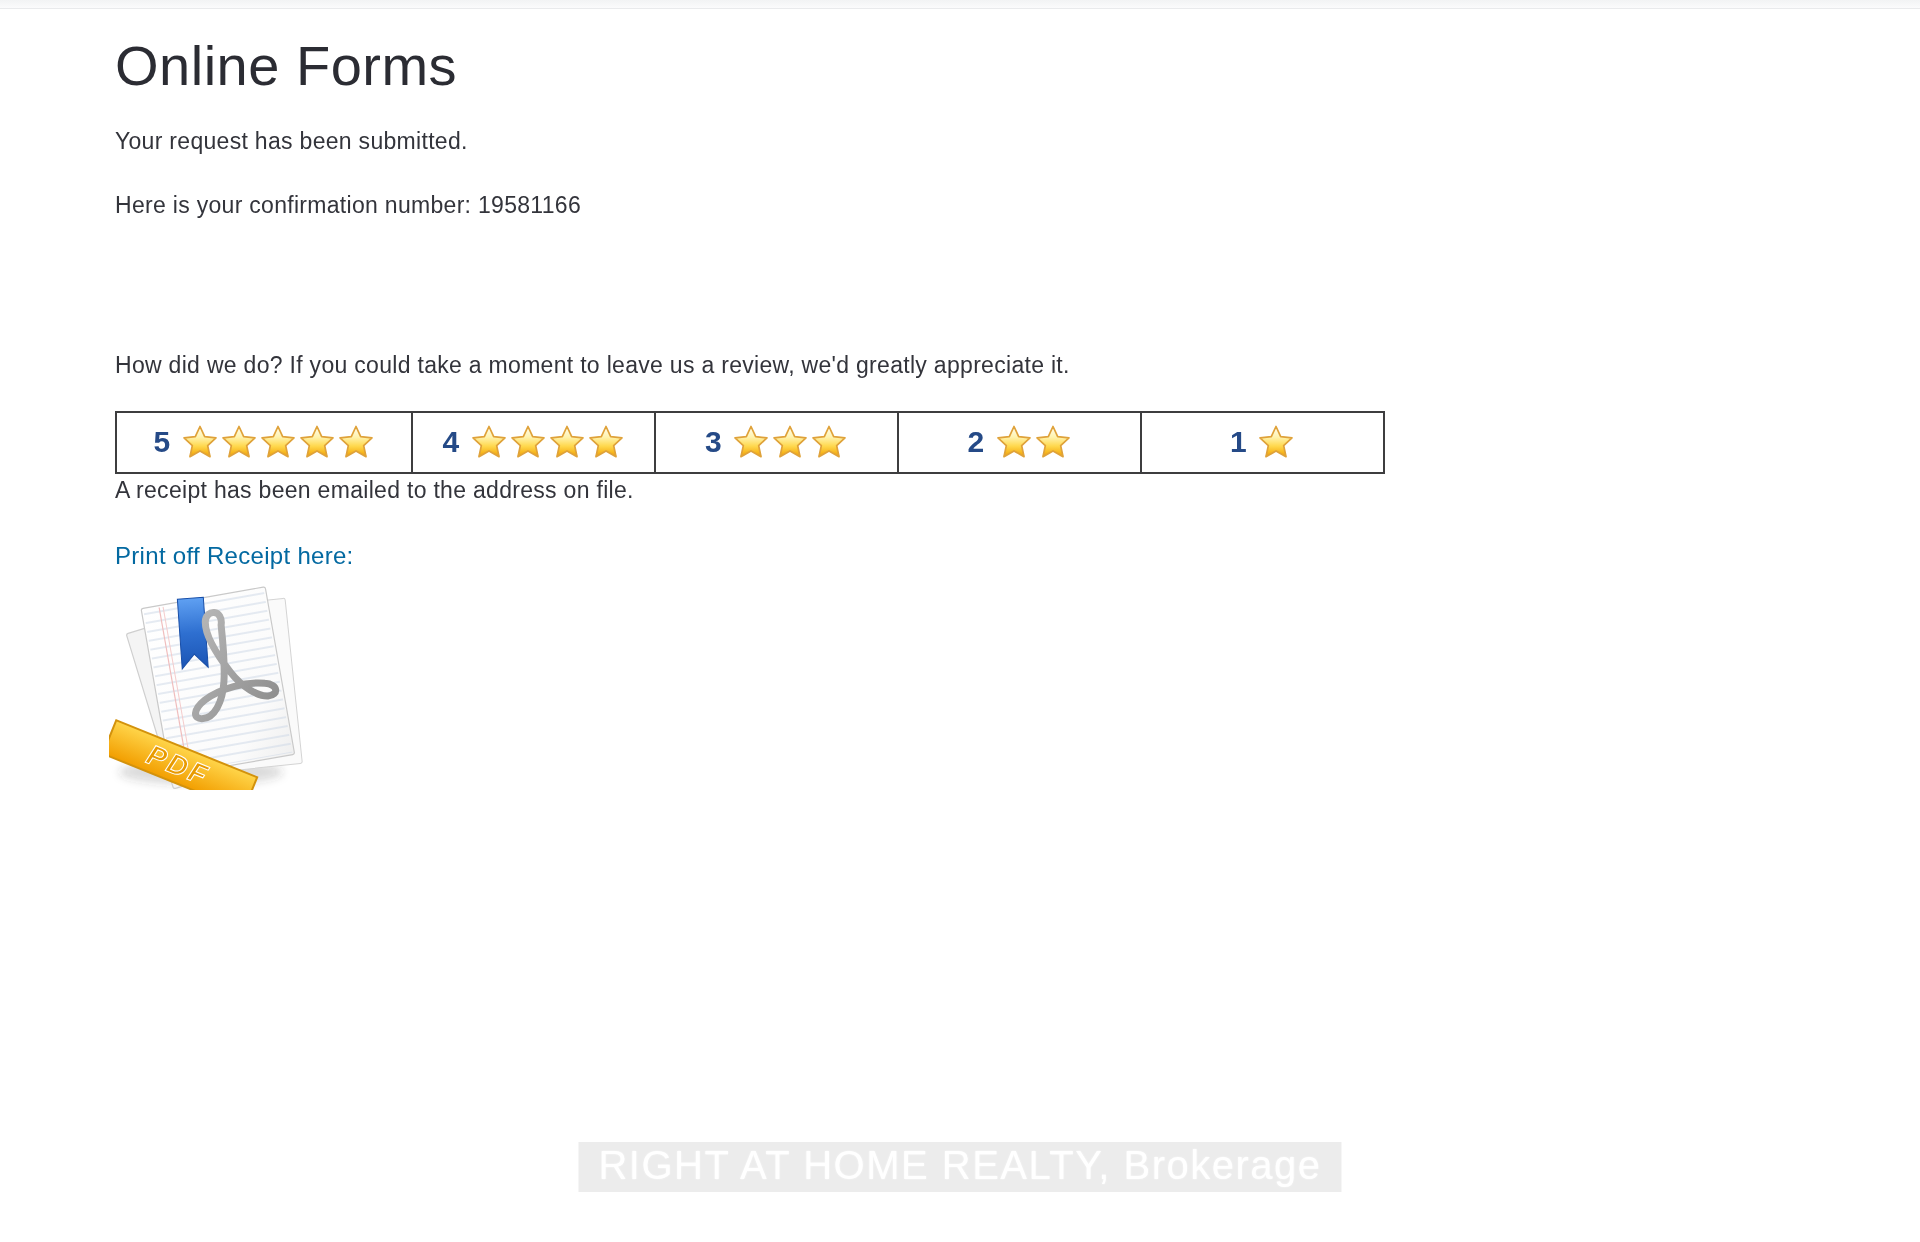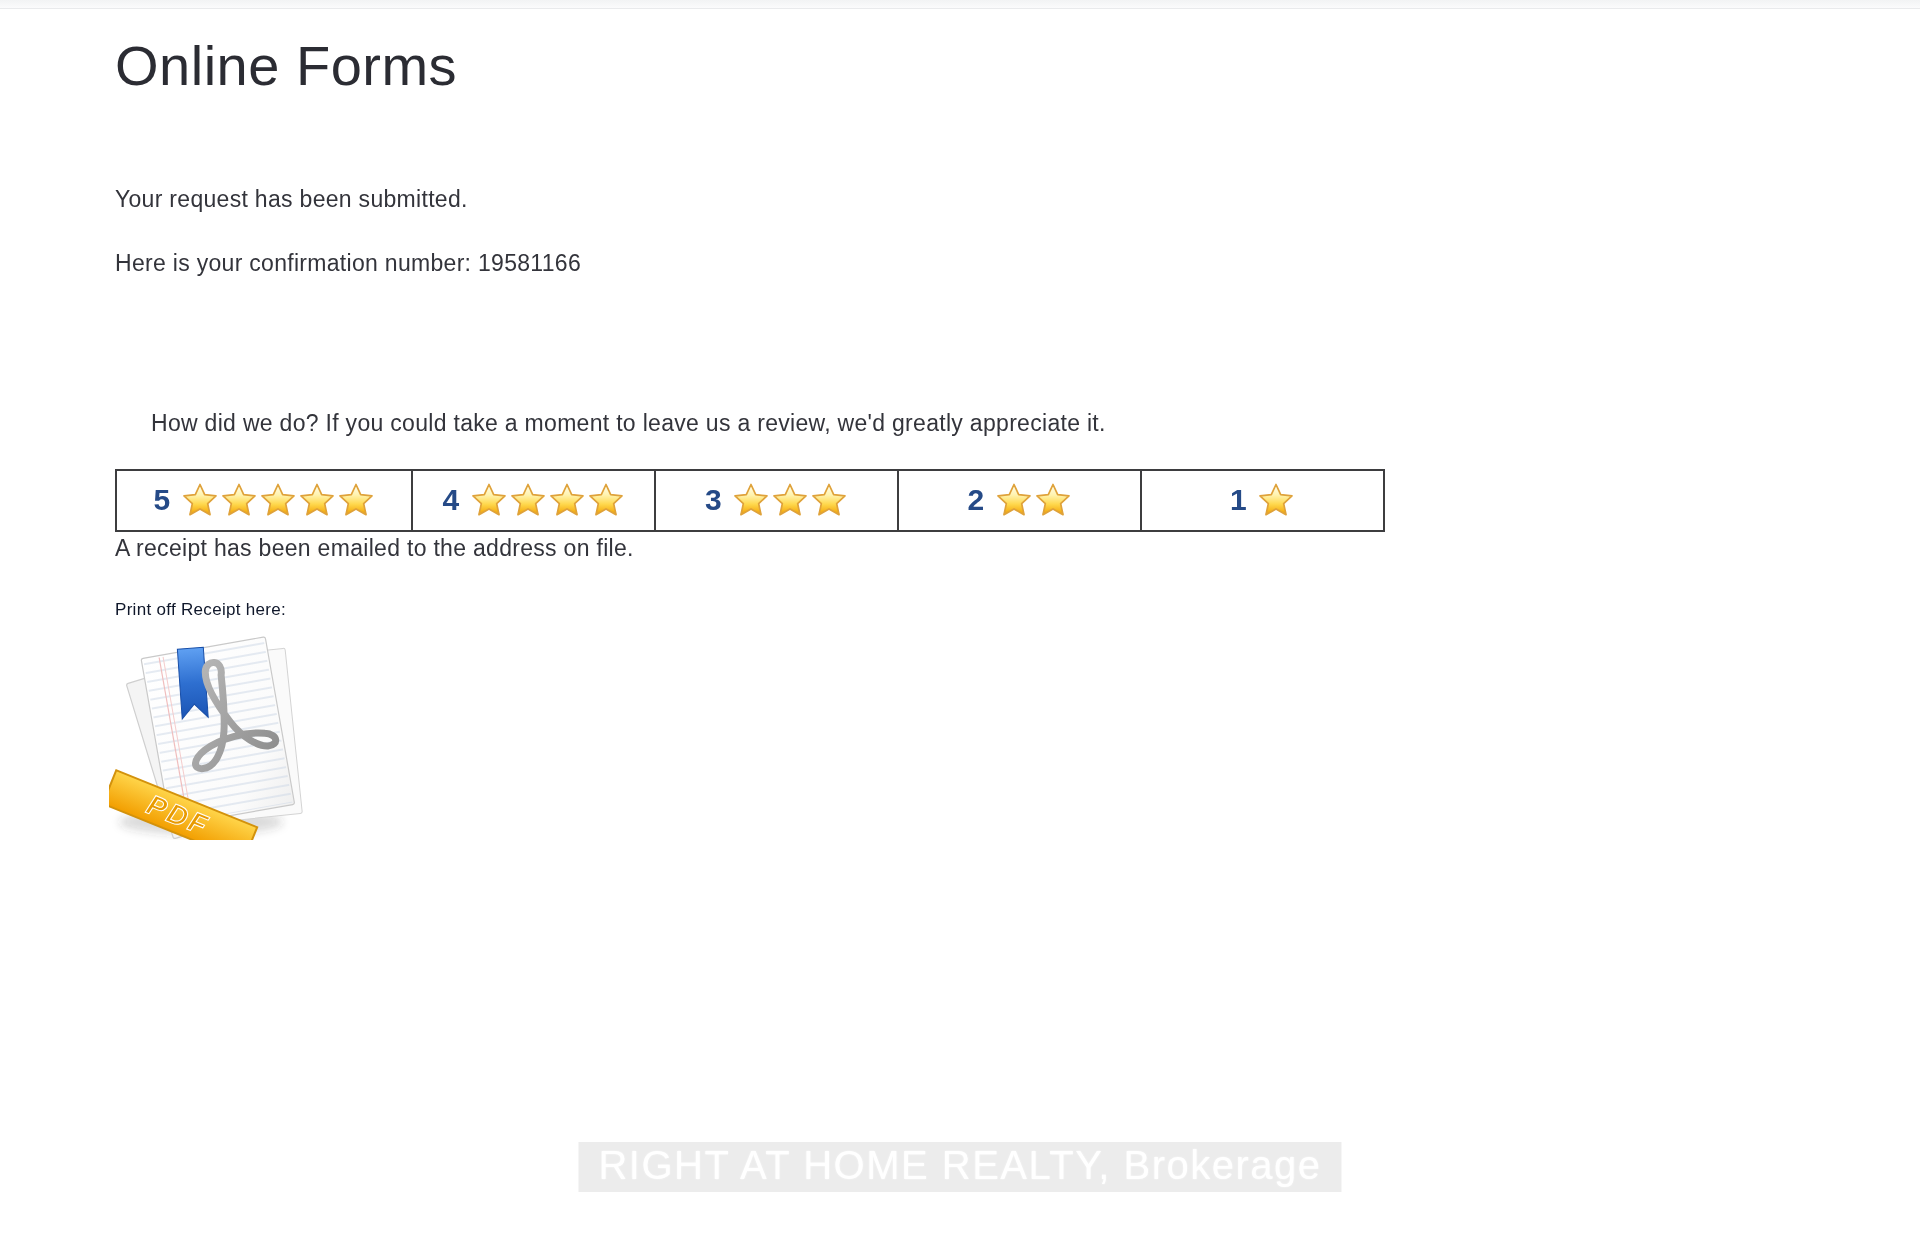--- a/index.html
+++ b/index.html
@@ -29,30 +29,30 @@
     letter-spacing: 0.5px;
     color: #2b2c33;
     line-height: 1.25;
   }
   .para {
     font-size: 23px;
     letter-spacing: 0.3px;
     color: #33343b;
     line-height: 1.4;
   }
-  .p-submitted   { margin-top: 82px; }
+  .p-submitted   { margin-top: 24px; }
   .p-confirm     { margin-top: 32px; }
-  .p-review      { margin-top: 128px; margin-left: 36px; }
+  .p-review      { margin-top: 128px; }
   .p-receipt     { }
   .link-print {
     display: inline-block;
     margin-top: 36px;
-    font-size: 17px;
+    font-size: 24px;
     letter-spacing: 0.3px;
-    color: #0f172a;
+    color: #0369a1;
     cursor: pointer;
     text-decoration: none;
   }
   
   .rating-table {
     display: flex;
     width: 1270px;
     height: 63px;
     margin-top: 29px;
     border: 2px solid #3d3d3f;

